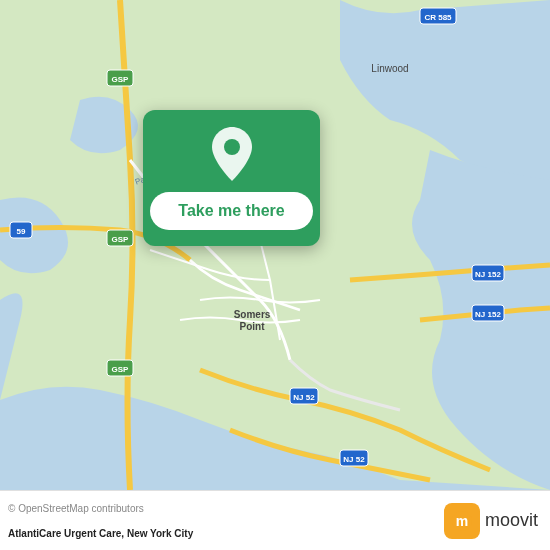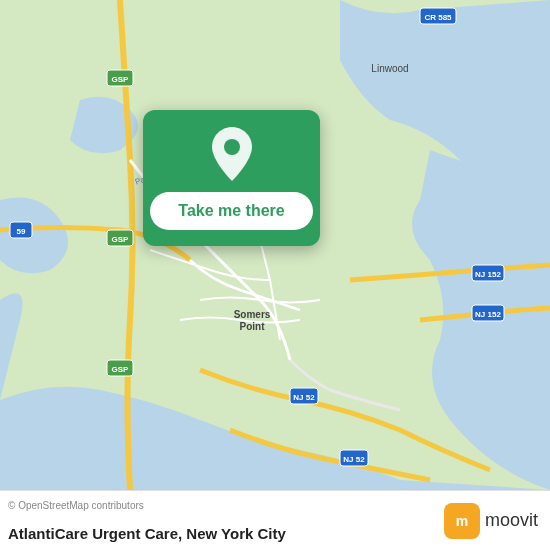--- a/index.html
+++ b/index.html
@@ -79,21 +79,21 @@
       justify-content: center;
     }
 
     #attribution-text {
       font-size: 10px;
       color: #888;
       margin-bottom: 14px;
     }
 
     #location-name {
-      font-size: 15px;
+      font-size: 10px;
       color: #222;
       font-weight: 600;
     }
 
     #moovit-logo {
       display: flex;
       align-items: center;
       gap: 5px;
     }
 

